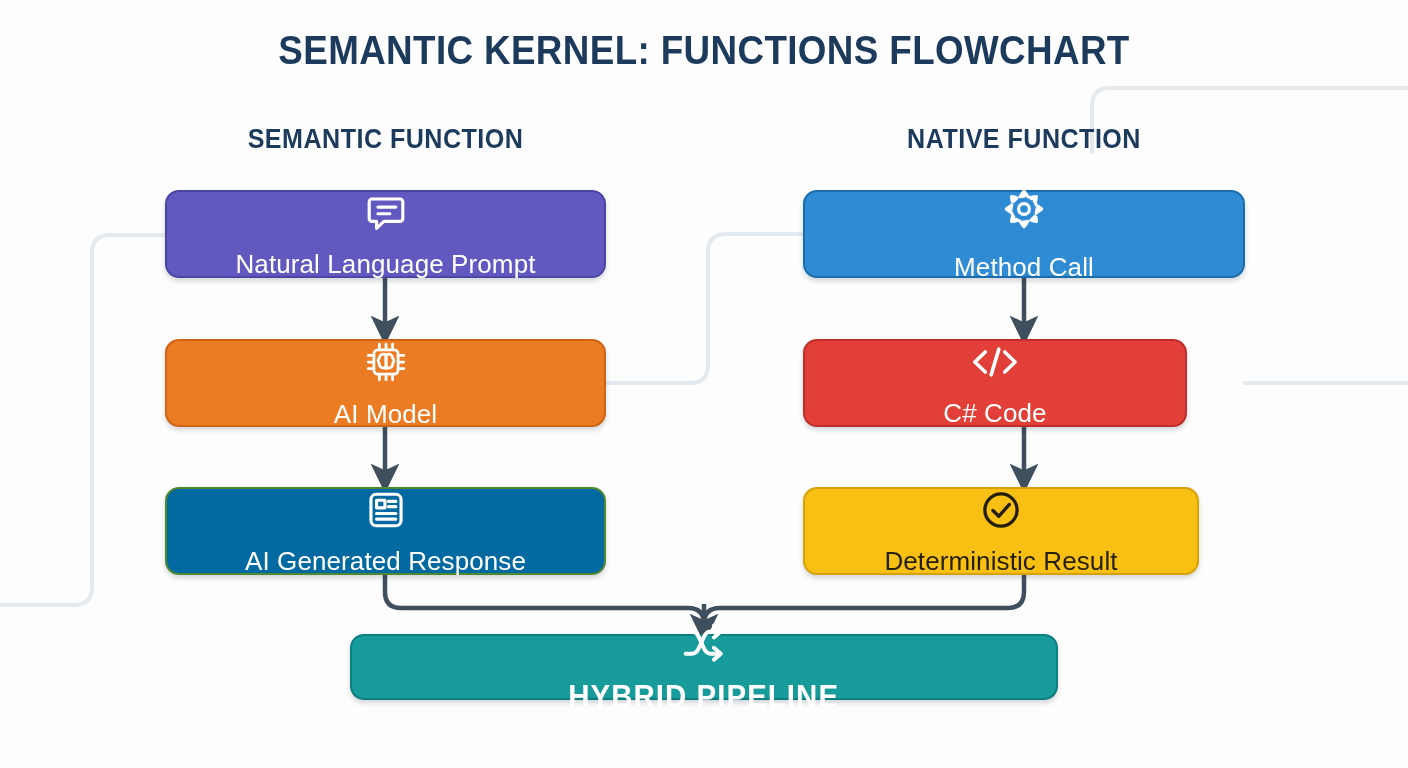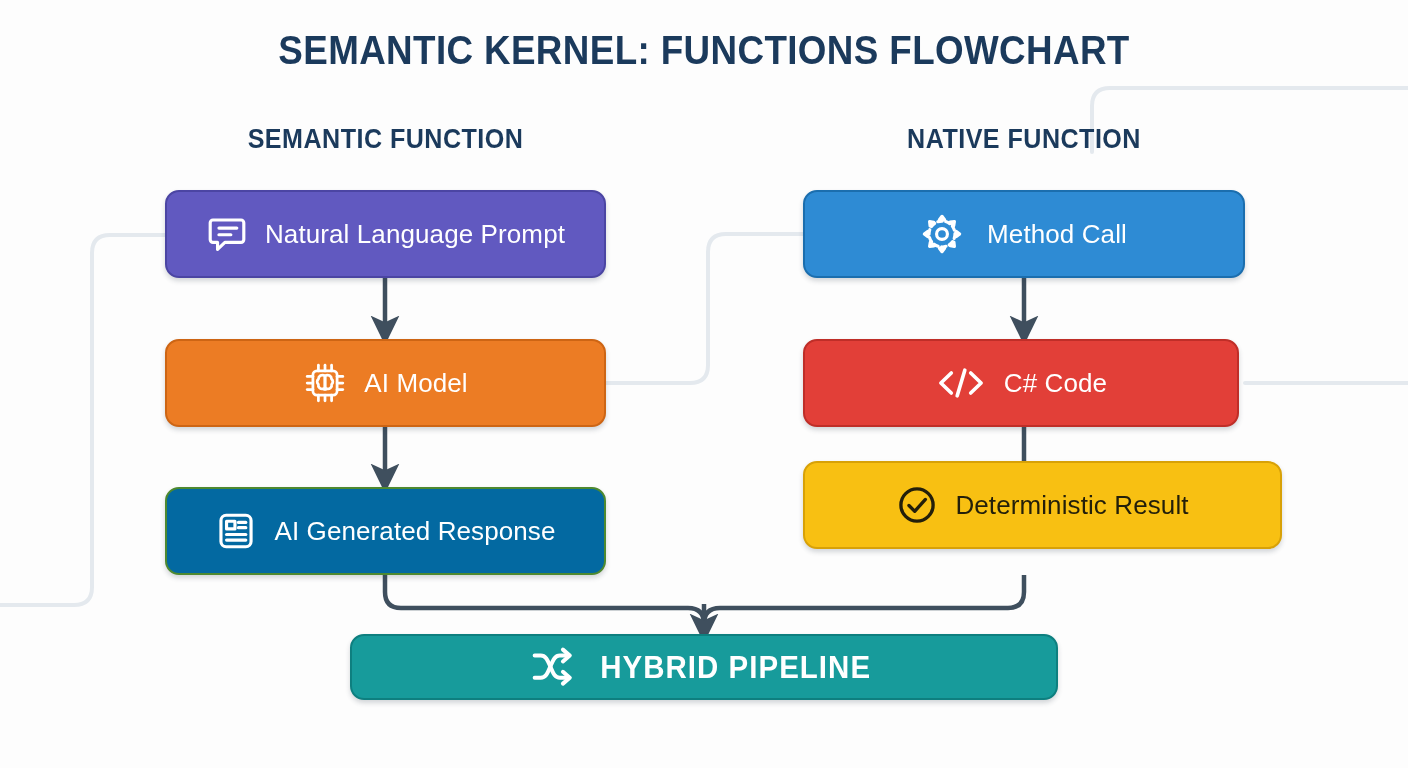--- a/index.html
+++ b/index.html
@@ -69,20 +69,21 @@
   
   .node {
     position: absolute;
     display: flex;
     align-items: center;
     justify-content: center;
     gap: 17px;
     border-radius: 14px;
     box-sizing: border-box;
     box-shadow: 0 3px 5px rgba(40,55,70,0.20);
+    flex-direction: column;
   }
   .node .node-label {
     font-size: 26px;
     font-weight: 400;
     letter-spacing: 0.1px;
     white-space: nowrap;
     line-height: 1;
   }
   .node .node-icon {
     display: flex;
@@ -203,32 +204,32 @@
         <path d="M4.9 4.9 l2.4 0.4 l-2.1 2.1 z"></path>
         <path d="M19.1 19.1 l-2.4 -0.4 l2.1 -2.1 z"></path>
         <path d="M19.1 4.9 l-0.4 2.4 l-2.1 -2.1 z"></path>
         <path d="M4.9 19.1 l0.4 -2.4 l2.1 2.1 z"></path>
         <circle cx="12" cy="12" r="7.4" stroke-dasharray="2.6 2.0"></circle>
       </svg>
     </span>
     <span class="node-label">Method Call</span>
   </div>
 
-  <div class="node" id="node-csharp-code" style="left: 803px; top: 339px; width: 436px; height: 88px; background: rgb(226, 63, 56); border: 2px solid rgb(191, 46, 40); color: rgb(255, 255, 255);">
+  <div class="node" id="node-csharp-code" style="left: 803px; top: 339px; width: 384px; height: 88px; background: rgb(226, 63, 56); border: 2px solid rgb(191, 46, 40); color: rgb(255, 255, 255);">
     <span class="node-icon">
       <svg width="52" height="42" viewBox="0 0 30 24" fill="none" stroke="currentColor" stroke-width="2.1" stroke-linecap="round" stroke-linejoin="round">
         <polyline points="9.4,6.2 3.4,12 9.4,17.8"></polyline>
         <line x1="17.2" y1="4.6" x2="12.8" y2="19.4"></line>
         <polyline points="20.6,6.2 26.6,12 20.6,17.8"></polyline>
       </svg>
     </span>
     <span class="node-label">C# Code</span>
   </div>
 
-  <div class="node" id="node-deterministic-result" style="left: 803px; top: 461px; width: 479px; height: 88px; background: rgb(248, 192, 18); border: 2px solid rgb(216, 161, 7); color: rgb(35, 31, 10);">
+  <div class="node" id="node-deterministic-result" style="left: 803px; top: 487px; width: 396px; height: 88px; background: rgb(248, 192, 18); border: 2px solid rgb(216, 161, 7); color: rgb(35, 31, 10);">
     <span class="node-icon">
       <svg width="42" height="42" viewBox="0 0 24 24" fill="none" stroke="currentColor" stroke-width="1.9" stroke-linecap="round" stroke-linejoin="round">
         <circle cx="12" cy="12" r="9.2"></circle>
         <polyline points="7.4,12.3 10.7,15.6 16.8,8.8"></polyline>
       </svg>
     </span>
     <span class="node-label">Deterministic Result</span>
   </div>
 
   <div class="node hero" id="node-hybrid-pipeline" style="left: 350px; top: 634px; width: 708px; height: 66px; background: rgb(23, 155, 155); border: 2px solid rgb(14, 127, 127); color: rgb(255, 255, 255);">

